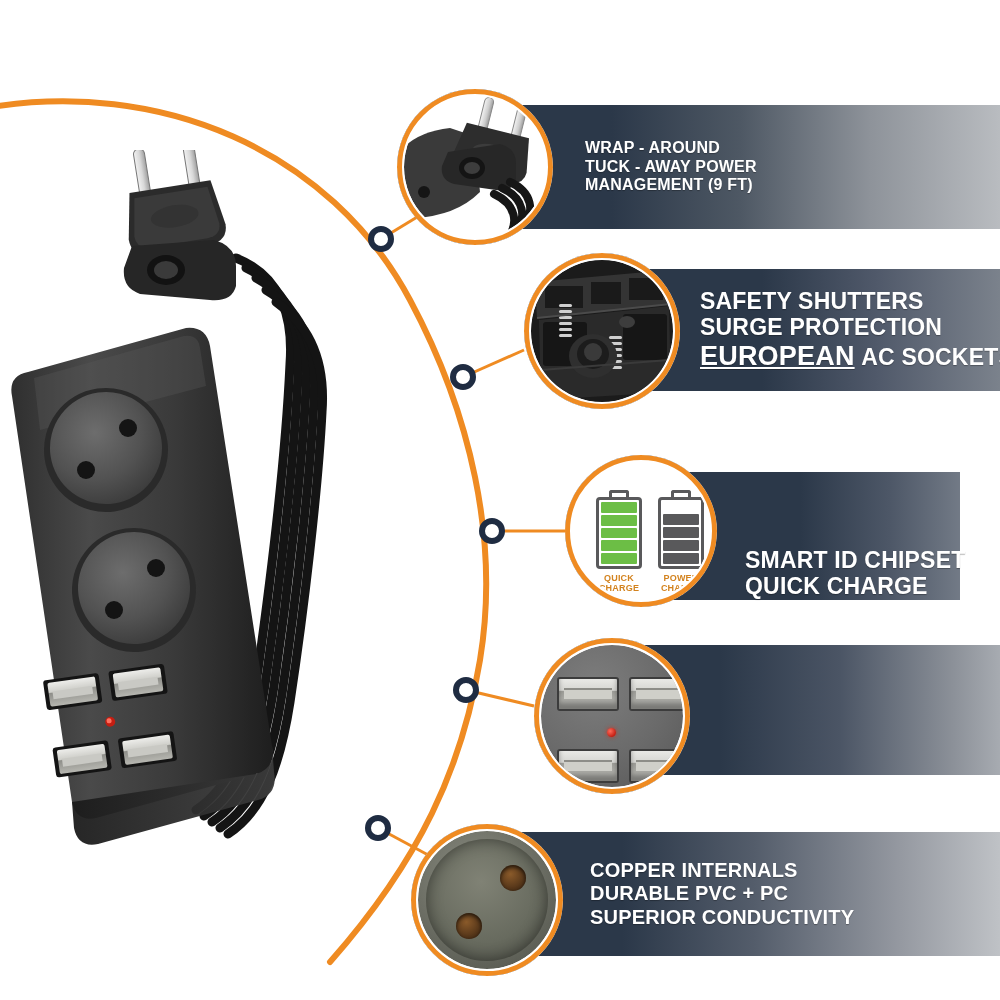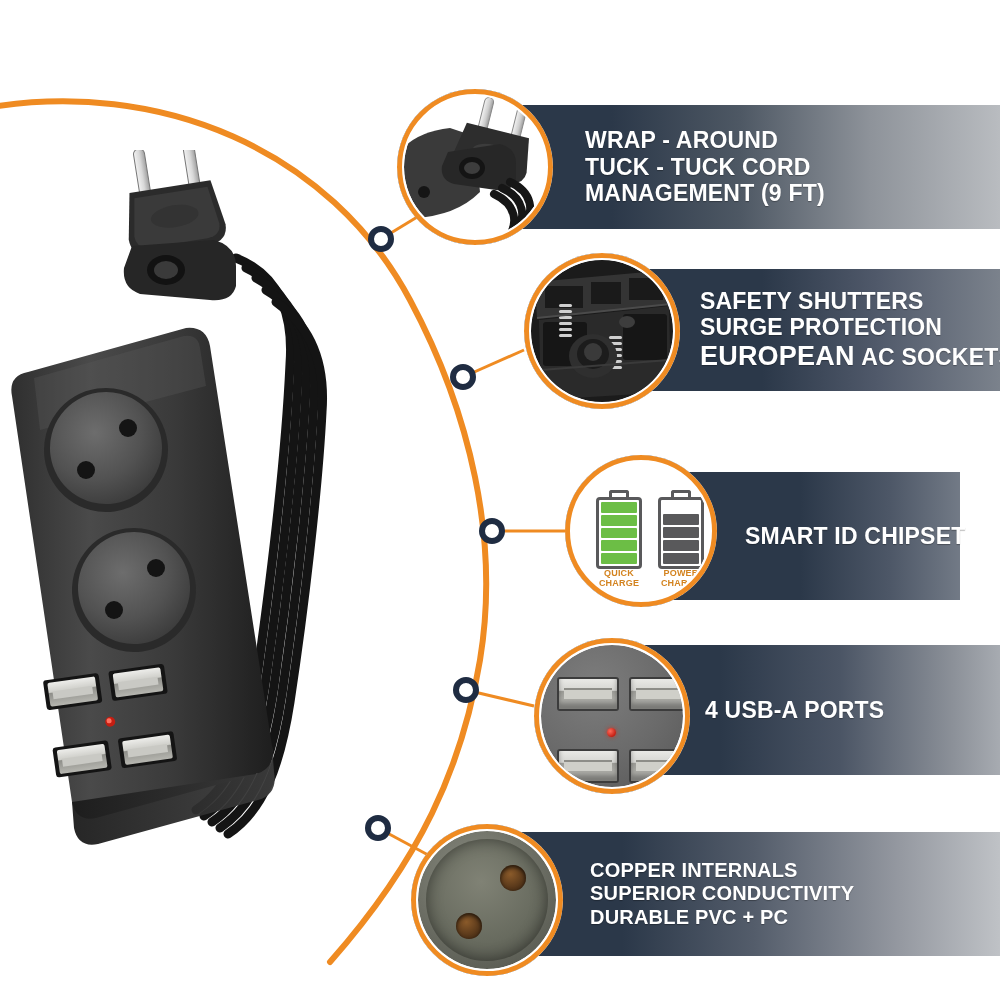--- a/index.html
+++ b/index.html
@@ -55,21 +55,21 @@
   
   .batwrap{position:absolute;display:flex;gap:16px;align-items:flex-start;}
   .bat{width:46px;}
   .batnub{width:20px;height:7px;margin:0 auto;border:3px solid #59595b;border-bottom:none;
           border-radius:3px 3px 0 0;box-sizing:border-box;background:#fff;}
   .batbody{height:72px;border:3px solid #59595b;border-radius:4px;box-sizing:border-box;
            display:flex;flex-direction:column;justify-content:flex-end;padding:2px;gap:2px;background:#fff;}
   .seg{height:11px;border-radius:1px;}
   .seg.full{background:#6cbe45;}
   .seg.dark{background:#59595b;}
-  .batlabel{text-align:center;color:#d3831f;font-weight:700;
+  .batlabel{margin-top:5px;text-align:center;color:#d3831f;font-weight:700;
             font-size:9px;line-height:1.08;letter-spacing:.2px;}
 
   
   .usbface{position:absolute;inset:0;background:
       radial-gradient(circle at 38% 30%, #7d7d7d 0%, #6a6a6a 55%, #575757 100%);}
   .usbport{position:absolute;width:62px;height:34px;border-radius:3px;
            background:linear-gradient(#e9e9e6 0%,#d6d6d2 38%,#9d9d98 40%,#bdbdb8 100%);
            border:2px solid #3c3c3c;box-sizing:border-box;
            box-shadow:inset 0 -6px 5px rgba(0,0,0,.35);}
   .usbport::after{content:"";position:absolute;left:5px;right:5px;top:9px;height:9px;
@@ -197,58 +197,58 @@
         <rect x="56" y="596" width="40" height="8" fill="#c9c9c4"></rect>
         <rect x="114" y="584" width="56" height="30" rx="3" fill="#141414"></rect>
         <rect x="118" y="587" width="48" height="24" rx="2" fill="url(#usbG)"></rect>
         <rect x="122" y="596" width="40" height="8" fill="#c9c9c4"></rect>
       </g>
     </svg>
   </div>
 
   <div class="banner" style="left:460px;top:105px;width:540px;height:124px;
               background:linear-gradient(90deg,#2b3849 0%,#2b3849 28%,#4e5864 52%,#8e939a 76%,#b9bcc0 100%);">
-    <div class="btext" style="margin-left:125px;font-size:23px;">
+    <div class="btext" style="margin-left:125px;font-size:16px;">
       <span class="bline">WRAP - AROUND</span>
-      <span class="bline">TUCK - TUCK CORD</span>
+      <span class="bline">TUCK - AWAY POWER</span>
       <span class="bline">MANAGEMENT (9 FT)</span>
     </div>
   </div>
 
   <div class="banner" style="left:590px;top:269px;width:410px;height:122px;
               background:linear-gradient(90deg,#2b3849 0%,#2b3849 42%,#50596a 70%,#7b828c 100%);">
     <div class="btext" style="margin-left:110px;font-size:23px;">
       <span class="bline">SAFETY SHUTTERS</span>
       <span class="bline">SURGE PROTECTION</span>
       <span class="bline">
-        <span style="font-size:27px;">EUROPEAN</span><span style="font-size:23px;">&nbsp;</span><span style="font-size:23px;font-weight:700;">AC SOCKETS</span>
+        <span style="font-size:27px;text-decoration:underline;">EUROPEAN</span><span style="font-size:23px;">&nbsp;</span><span style="font-size:23px;font-weight:700;">AC SOCKETS</span>
       </span>
     </div>
   </div>
 
   <div class="banner" style="left:640px;top:472px;width:320px;height:128px;
-              background:linear-gradient(90deg,#2b3849 0%,#2b3849 50%,#4d5767 78%,#727a86 100%);">
+              background:linear-gradient(90deg,#2b3849 0%,#2b3849 50%,#4d5767 78%,#727a86 100%);align-items:flex-end;">
     <div class="btext" style="margin-left:105px;font-size:23px;">
       <span class="bline">SMART ID CHIPSET</span>
+      <span class="bline">QUICK CHARGE</span>
     </div>
   </div>
 
   <div class="banner" style="left:600px;top:645px;width:400px;height:130px;
               background:linear-gradient(90deg,#2b3849 0%,#2b3849 30%,#4b5565 60%,#8b9098 88%,#a7abb1 100%);">
     <div class="btext" style="margin-left:105px;font-size:23px;">
-      <span class="bline">4 USB-A PORTS</span>
     </div>
   </div>
 
   <div class="banner" style="left:490px;top:832px;width:510px;height:124px;
               background:linear-gradient(90deg,#2b3849 0%,#2b3849 26%,#545d6b 52%,#9498a0 80%,#bfc2c6 100%);">
     <div class="btext" style="margin-left:100px;font-size:20px;">
       <span class="bline">COPPER INTERNALS</span>
+      <span class="bline">DURABLE PVC + PC</span>
       <span class="bline">SUPERIOR CONDUCTIVITY</span>
-      <span class="bline">DURABLE PVC + PC</span>
     </div>
   </div>
 
   <div class="circle" style="left:397px;top:89px;width:156px;height:156px;">
     <div class="cinner">
       <div class="plugbg"></div>
       <svg width="142" height="142" viewBox="0 0 142 142" style="position:absolute;left:0;top:0;">
         <defs>
           <linearGradient id="pg2" x1="0" y1="0" x2="1" y2="0">
             <stop offset="0%" stop-color="#f4f4f4"></stop>

